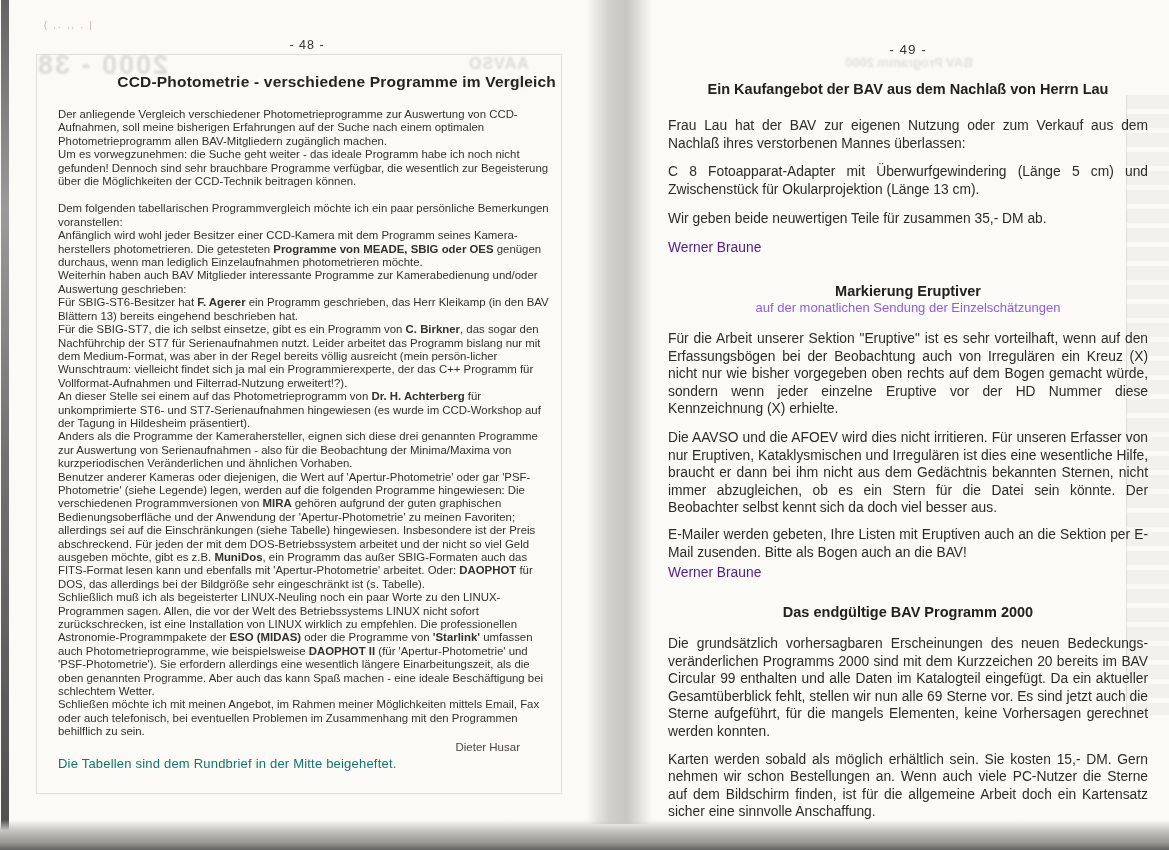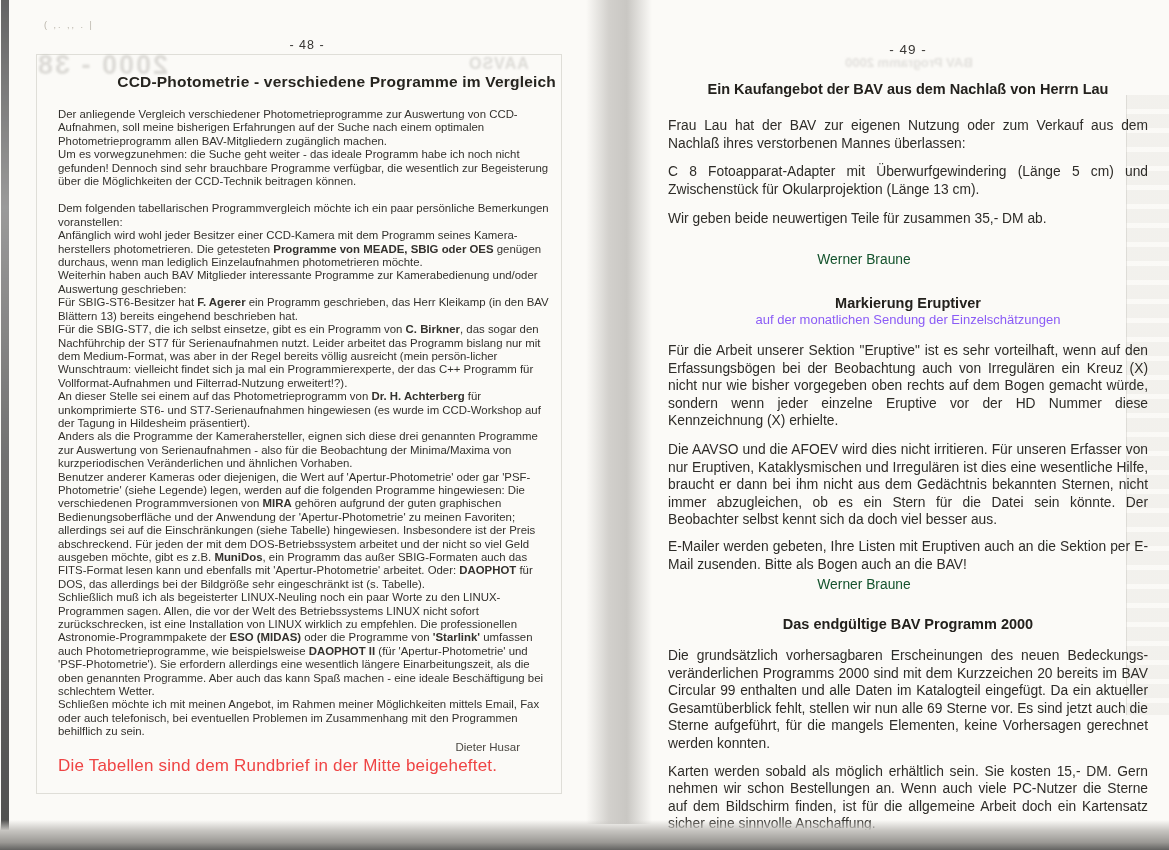--- a/index.html
+++ b/index.html
@@ -37,28 +37,28 @@
   .pnum{text-align:center;font-size:12.5px;letter-spacing:1px;color:#383633;}
   .page-right .pnum{font-size:13.5px;}
   
   .ltitle{margin:21px 0 0;font-size:15.5px;font-weight:bold;text-align:right;
     color:#26241f;letter-spacing:.2px;}
   .lbody p{margin:0;font-size:11.4px;line-height:13.4px;color:#33312d;}
   .lbody .b{font-weight:bold;}
   .intro{margin-top:17px;}
   .mainblock{margin-top:14px;}
   .lsig{text-align:right;padding-right:36px;font-size:11.5px;color:#4a4742;margin-top:2px;}
-  .lfooter{font-size:17px;margin-top:3px;color:#ef4444;letter-spacing:.2px;}
+  .lfooter{font-size:13px;margin-top:3px;color:#0f766e;letter-spacing:.2px;}
   
   .rtitle{margin:24px 0 0;font-size:14.5px;font-weight:bold;text-align:center;color:#23211d;}
   .rsub{margin:1px 0 0;font-size:13px;text-align:center;color:#8b5cf6;}
   .page-right p{margin:11px 0 0;font-size:13.8px;line-height:17.6px;
     text-align:justify;color:#2e2c28;}
   .page-right p.pfirst{margin-top:20px;}
-  .rsig{margin:24px 88px 0 0;text-align:center;font-size:13.8px;color:#14532d;}
+  .rsig{margin:12px 88px 0 0;text-align:left;font-size:13.8px;color:#4c1d95;}
 </style>
 </head>
 <body>
 
 <div id="canvas">
 
   <div class="bleed-box"></div>
   <div class="right-table-bleed"></div>
   <div class="bleed-text b2000">2000 - 38</div>
   <div class="bleed-text baavso">AAVSO</div>

